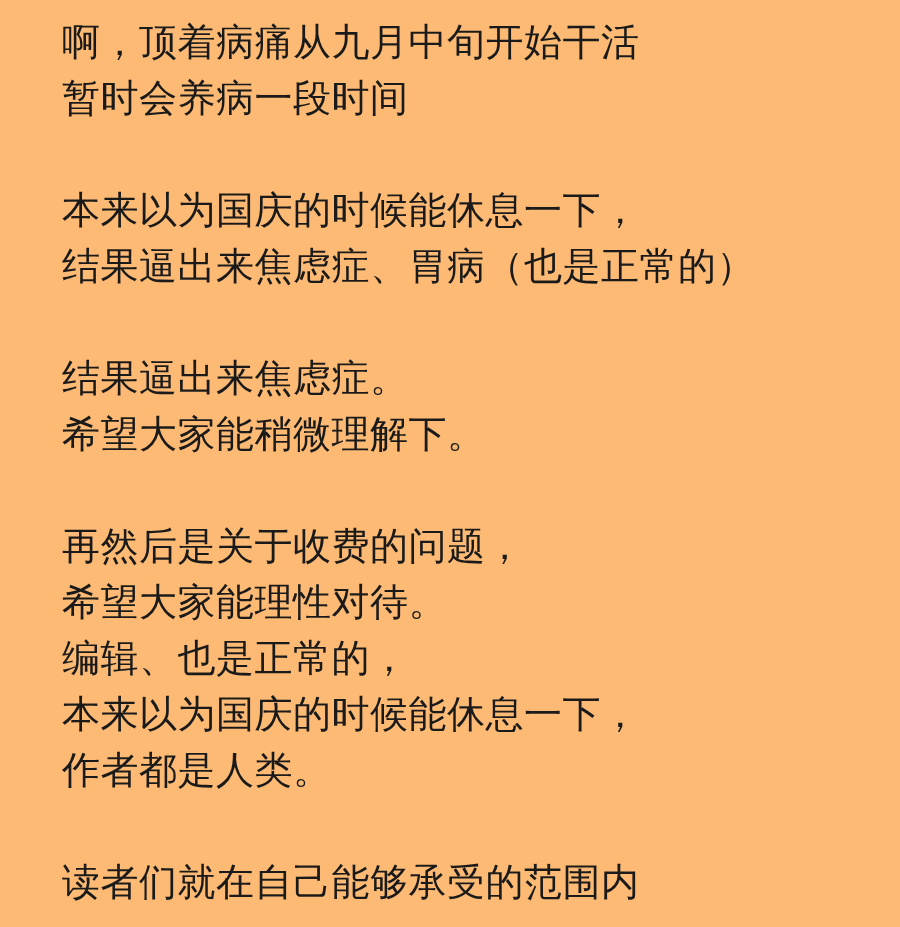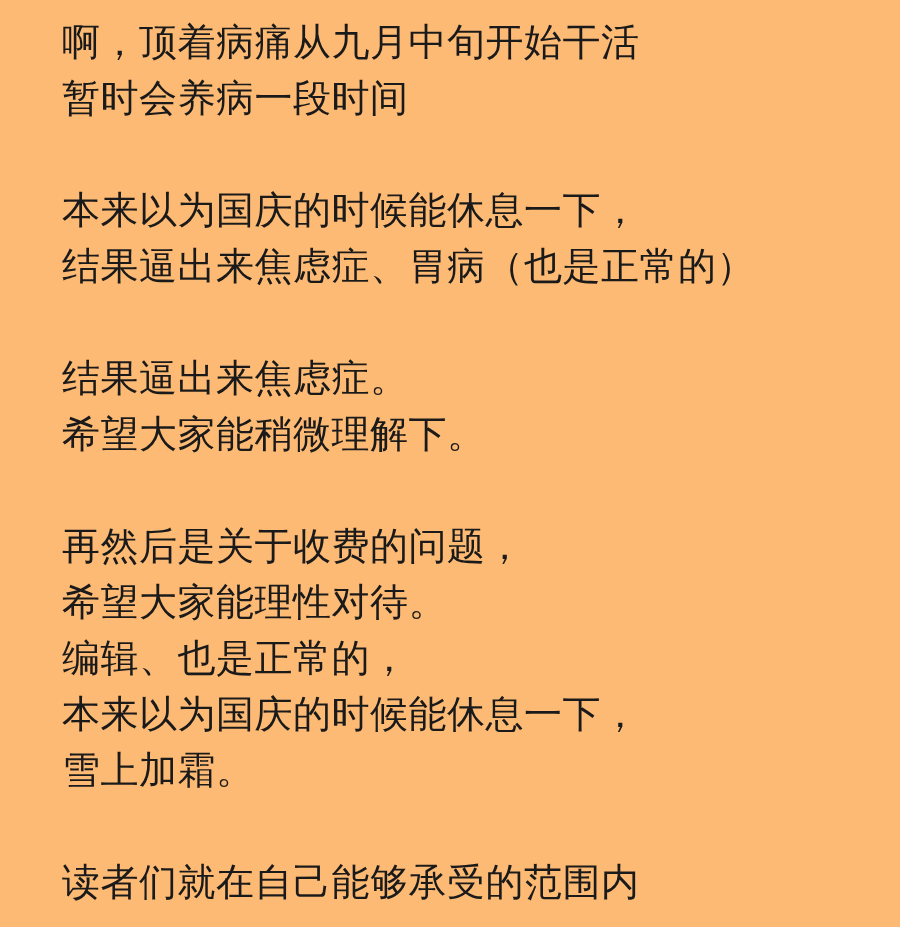--- a/index.html
+++ b/index.html
@@ -58,21 +58,21 @@
     <div class="para">
       <span class="line">结果逼出来焦虑症。</span>
       <span class="line">希望大家能稍微理解下。</span>
     </div>
 
     <div class="para">
       <span class="line">再然后是关于收费的问题，</span>
       <span class="line">希望大家能理性对待。</span>
       <span class="line">编辑、也是正常的，</span>
       <span class="line">本来以为国庆的时候能休息一下，</span>
-      <span class="line">雪上加霜。</span>
+      <span class="line">作者都是人类。</span>
     </div>
 
     <div class="para">
       <span class="line">读者们就在自己能够承受的范围内</span>
     </div>
 
   </div>
 </div>
 
 </body></html>

